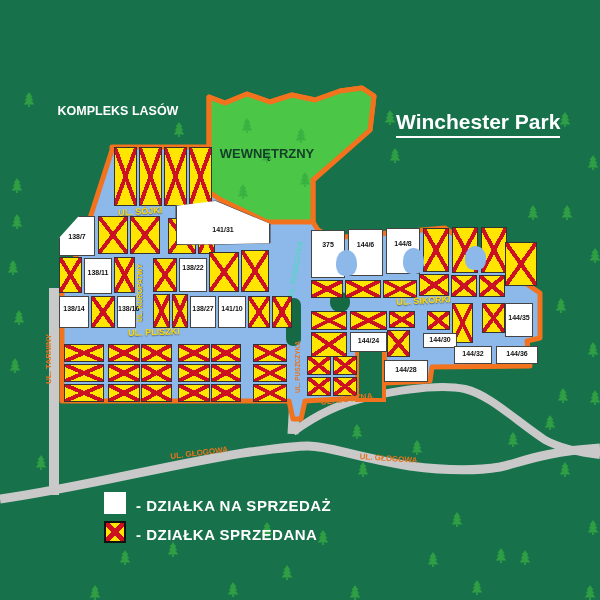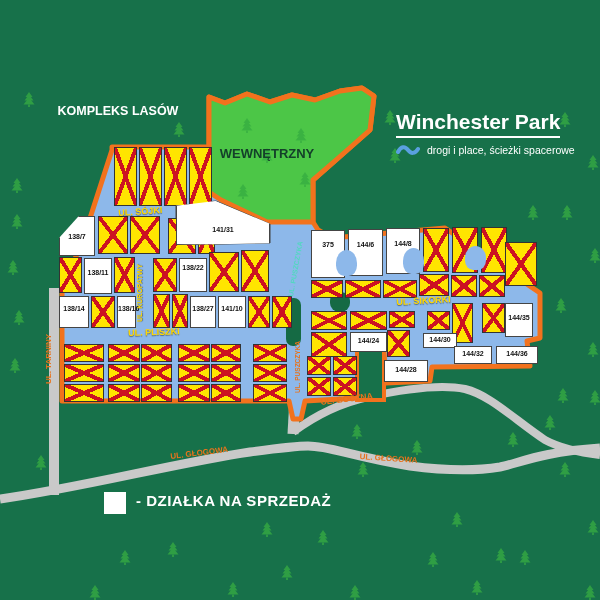--- a/index.html
+++ b/index.html
@@ -28,21 +28,21 @@
   .plot.sale{background:#ffffff;border:1px solid #444}
   .plot .num{position:absolute;left:0;right:0;text-align:center;
       font-size:7px;font-weight:bold;color:#111;white-space:nowrap}
   .bulb{position:absolute;background:#8db8ea;border-radius:50% 50% 40% 40%;z-index:5}
   
   .street{position:absolute;font-weight:bold;white-space:nowrap;transform-origin:0 0;z-index:6}
   .st-y{color:#ffd800;text-shadow:0 1px 1px rgba(0,0,0,.45)}
   .st-o{color:#e8731c}
   .st-c{color:#52d8c0}
   
-  .keyRow{position:absolute;display:flex;align-items:flex-start;gap:10px}
+  .keyRow{position:absolute;display:flex;align-items:flex-end;gap:10px}
   .keySq{width:22px;height:22px;box-sizing:border-box}
   .keySq.sale{background:#fff}
   .keySq.sold{background:
       linear-gradient(to top right,   transparent calc(50% - 2.5px), #cc1122 calc(50% - 2.5px) calc(50% + 2.5px), transparent calc(50% + 2.5px)),
       linear-gradient(to bottom right,transparent calc(50% - 2.5px), #cc1122 calc(50% - 2.5px) calc(50% + 2.5px), transparent calc(50% + 2.5px)),
       #ffe500;
       border:2px solid #111}
   .keyRow b{color:#fff;font-size:15px;letter-spacing:.5px}
 </style>
 </head>
@@ -133,26 +133,20 @@
 
     <polygon points="176,206 216,201 270,224 270,243 176,245" fill="#ffffff" stroke="#444" stroke-width="1"></polygon>
   </svg>
 
   <div id="outerForest">
     <div>KOMPLEKS LASÓW</div>
   </div>
 
   <div id="parkBox">
     <div id="parkName">Winchester Park</div>
-    <div class="lgRow">
-      <svg width="24" height="12">
-        <path d="M2,8 C5,2 9,2 12,6 C15,10 19,10 22,5" stroke="#5aa0e0" stroke-width="4" fill="none" stroke-linecap="round"></path>
-      </svg>
-      <span>drogi i place, ścieżki spacerowe</span>
-    </div>
   </div>
 
   <div id="innerForestLbl">
     <div>WEWNĘTRZNY</div>
   </div>
 
   <div id="plotLayer">
       <div class="plot sold" style="left: 114px; top: 147px; width: 23px; height: 59px;"></div>
       <div class="plot sold" style="left: 139px; top: 147px; width: 23px; height: 59px;"></div>
       <div class="plot sold" style="left: 164px; top: 147px; width: 23px; height: 59px;"></div>
@@ -276,13 +270,17 @@
       <div class="street st-o" style="left: 44px; top: 384px; font-size: 8px; transform: rotate(-90deg);">UL. TARNINY</div>
       <div class="street st-o" style="left: 320px; top: 397px; font-size: 8.5px; transform: rotate(-7deg);">UL. BOCZNA</div>
       <div class="street st-o" style="left: 170px; top: 452px; font-size: 8px; transform: rotate(-7deg);">UL. GŁOGOWA</div>
       <div class="street st-o" style="left: 360px; top: 452px; font-size: 8px; transform: rotate(4deg);">UL. GŁOGOWA</div>
     </div>
 
   <div class="keyRow" style="left:104px;top:492px">
     <div class="keySq sale"></div>
     <b>- DZIAŁKA NA SPRZEDAŻ</b>
   </div>
+  <div class="keyRow" style="left:104px;top:521px">
+    <div class="keySq sold"></div>
+    <b>- DZIAŁKA SPRZEDANA</b>
+  </div>
 </div>
 
 </body></html>

